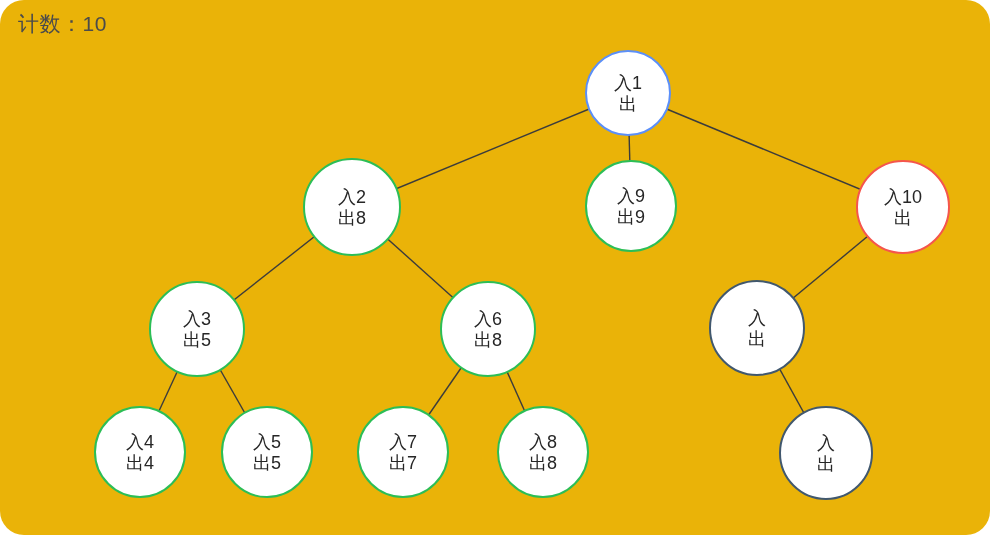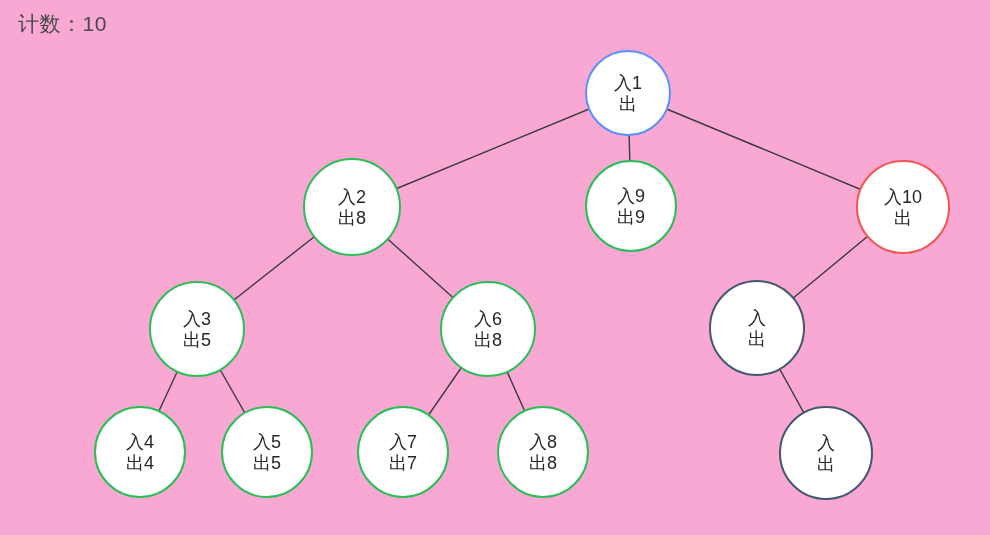--- a/index.html
+++ b/index.html
@@ -1,22 +1,23 @@
 <!DOCTYPE html>
 <html><head>
 <meta charset="utf-8">
 <style>
   html, body { margin: 0; padding: 0; background: #ffffff; }
   .page {
     position: relative;
     width: 990px;
     height: 535px;
-    background: #f9a8d4;
+    background: #eab308;
     font-family: "Liberation Sans", sans-serif;
     overflow: hidden;
+    border-radius: 24px;
   }
   .counter {
     position: absolute;
     top: 10px;
     left: 18px;
     font-size: 21px;
     color: #4b4b4b;
     letter-spacing: 0.5px;
     user-select: none;
   }

